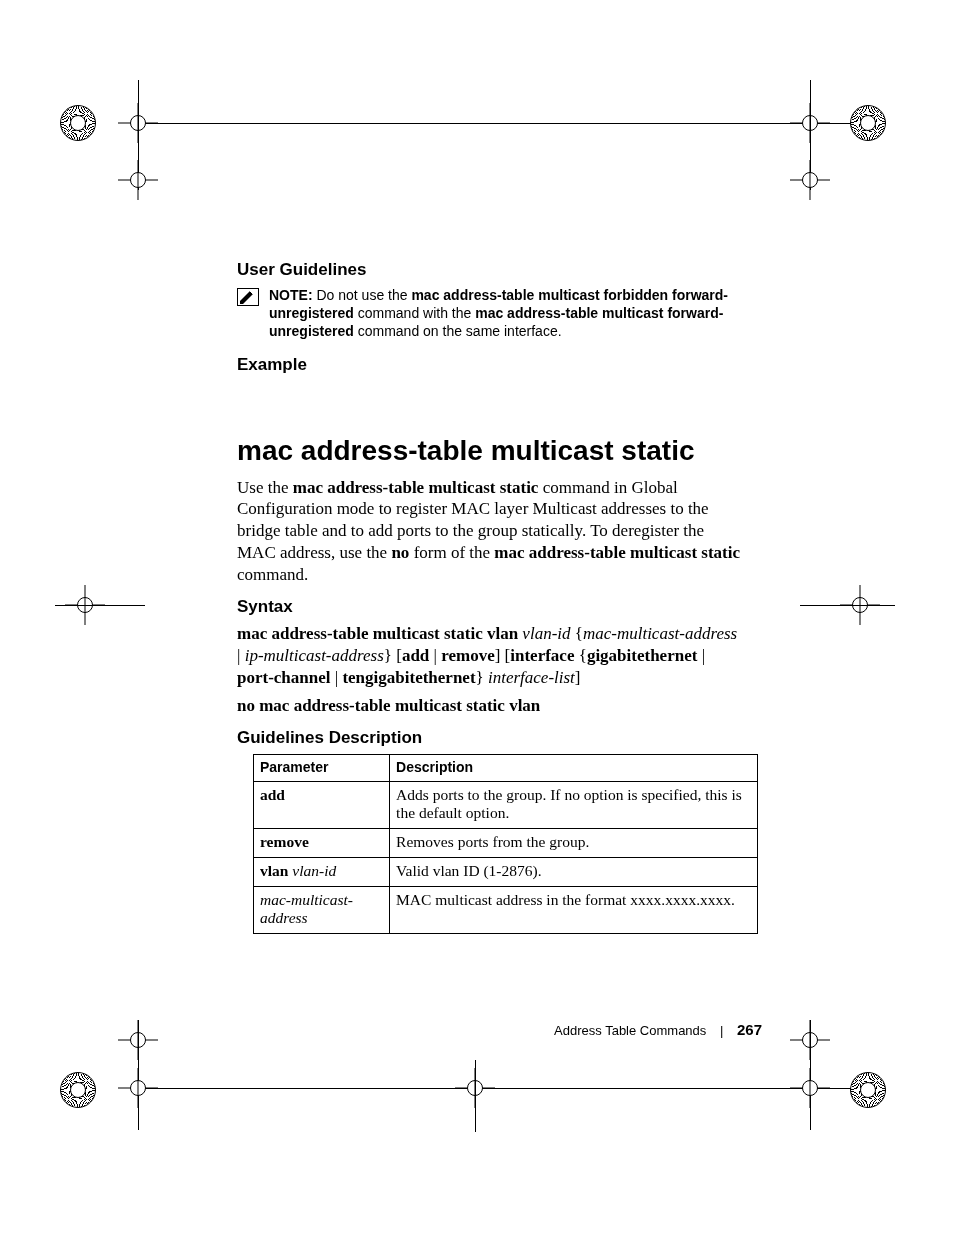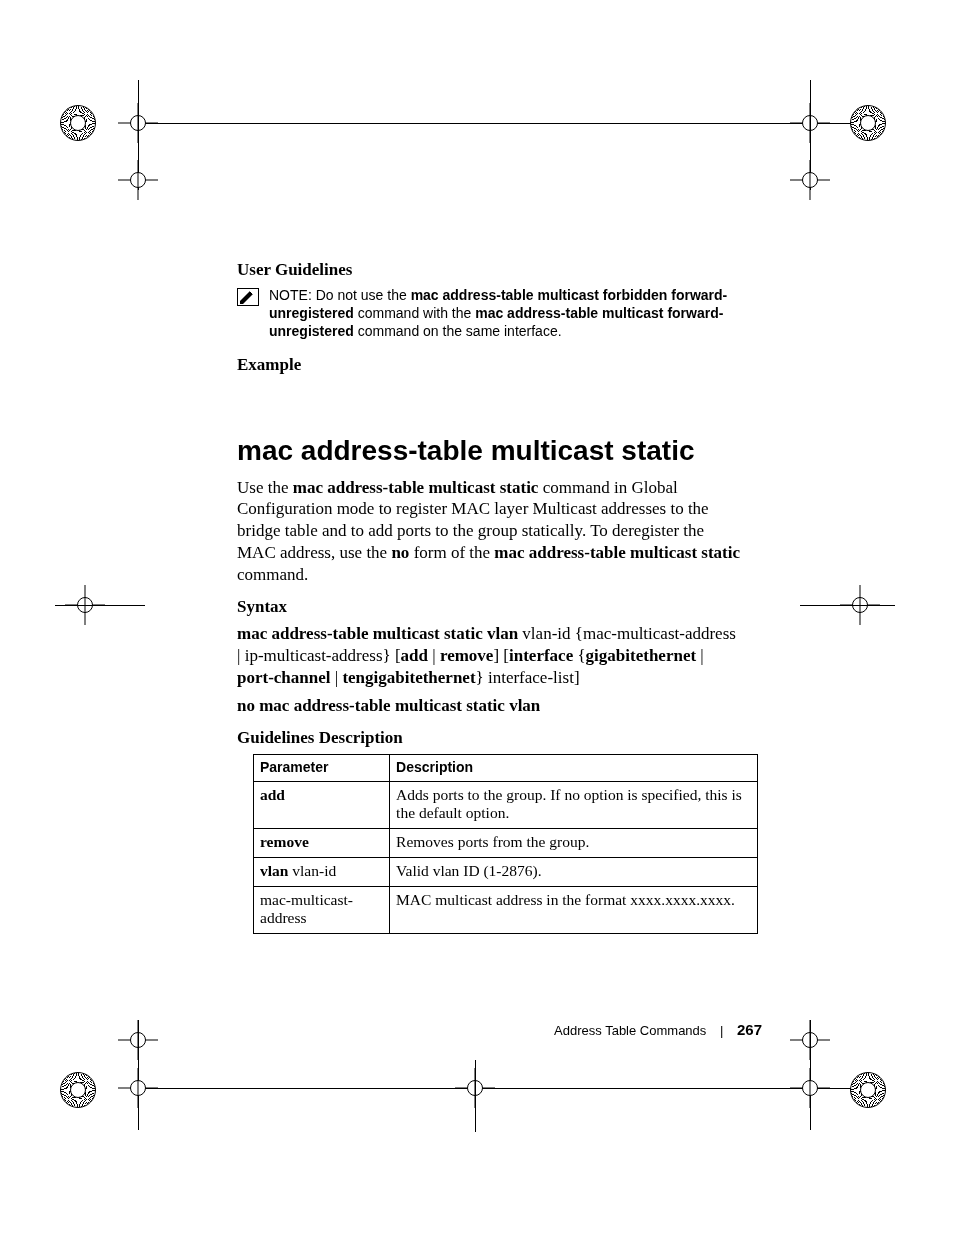--- a/index.html
+++ b/index.html
@@ -13,21 +13,21 @@
     position: relative;
     overflow: hidden;
   }
   .page-content {
     position: absolute;
     left: 237px;
     top: 260px;
     width: 505px;
   }
   .h3 {
-    font-family: Liberation Serif, serif;
+    font-family: Liberation Sans, sans-serif;
     font-weight: bold;
     font-size: 17px;
     margin: 0 0 6px 0;
   }
   .body-text {
     font-size: 17px;
     line-height: 1.28;
     margin: 0 0 12px 0;
   }
   .drop { font-style: italic; }
@@ -41,30 +41,30 @@
     width: 22px;
     height: 18px;
     margin-right: 10px;
     margin-top: 2px;
   }
   .note-text {
     font-family: Arial, Helvetica, sans-serif;
     font-size: 14px;
     line-height: 1.3;
   }
-  .note-label { font-weight: normal; }
+  .note-label { font-weight: bold; }
   .sans-bold { font-family: Arial, Helvetica, sans-serif; font-weight: bold; }
   .h2 {
     font-family: Arial, Helvetica, sans-serif;
     font-weight: bold;
     font-size: 28px;
     margin: 60px 0 10px 0;
   }
   .serif-bold { font-weight: bold; }
-  .serif-italic { }
+  .serif-italic { font-style: italic; }
   table.param {
     border-collapse: collapse;
     width: 100%;
     font-size: 15.5px;
     margin-top: 6px;
     margin-left: 16px;
   }
   table.param th, table.param td {
     border: 1px solid #000;
     padding: 4px 6px 6px 6px;

